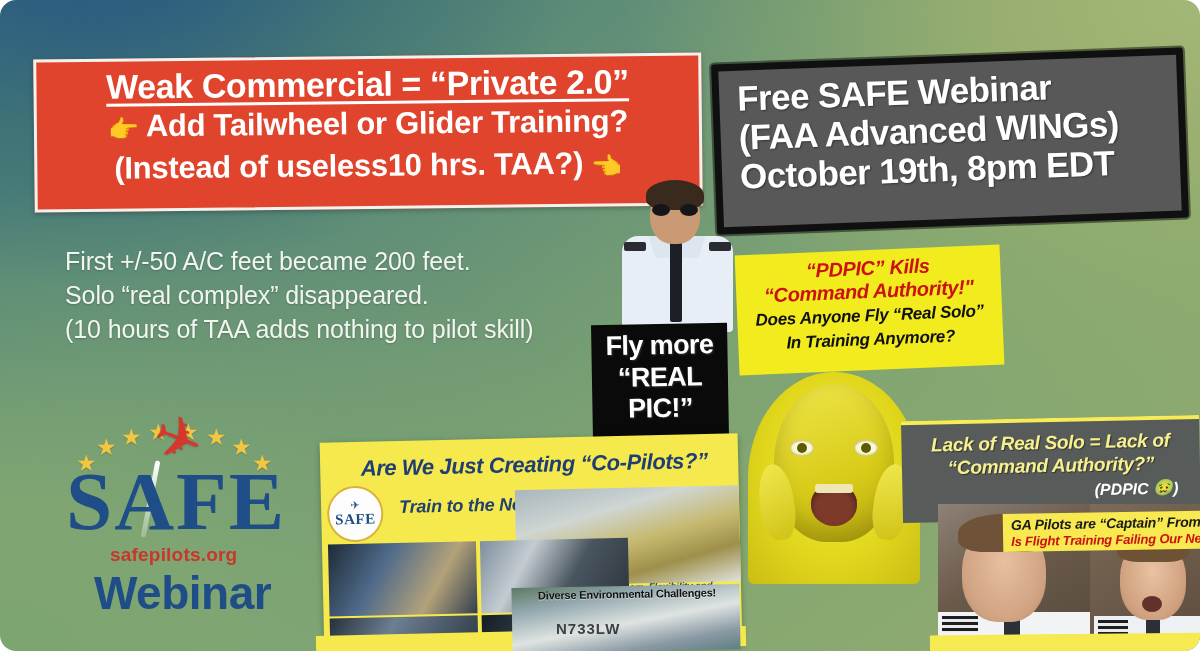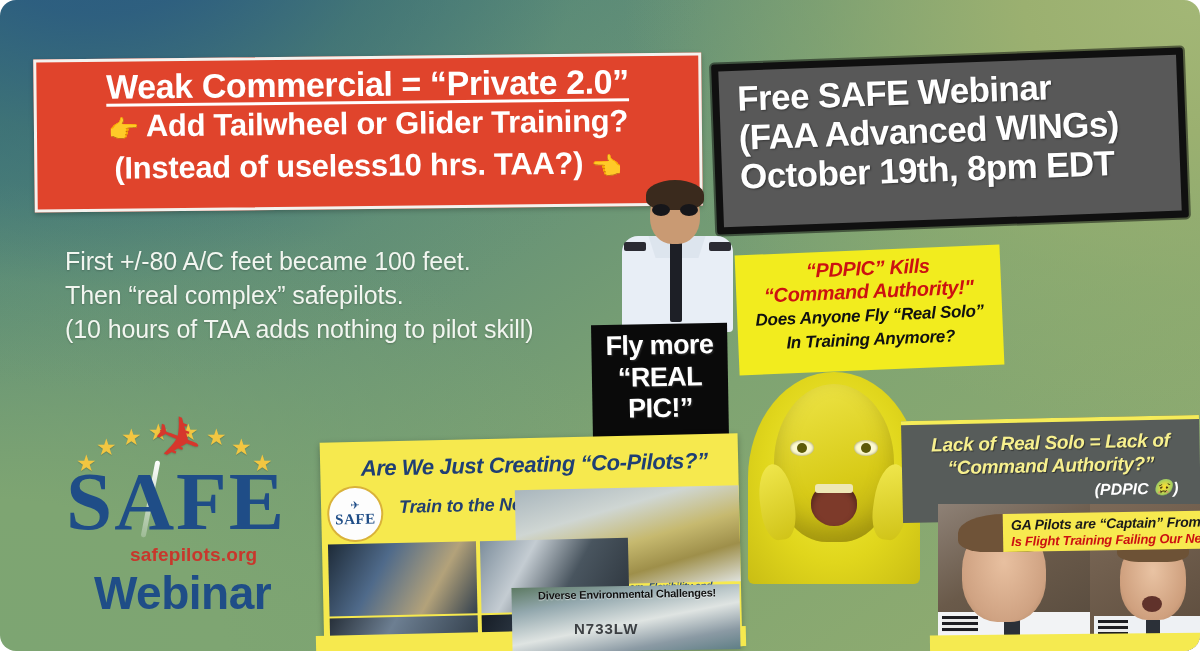--- a/index.html
+++ b/index.html
@@ -102,21 +102,20 @@
     position: absolute; left: 0; top: 42px;
     width: 250px;
     font-family: "Liberation Serif", serif;
     font-size: 83px; font-weight: bold; color: #1f4d87;
     letter-spacing: 2px; line-height: 1;
   }
   .safe-url {
     position: absolute; left: 44px; top: 126px;
     font-size: 19px; font-weight: bold; color: #c8372c;
     letter-spacing: 0.2px;
-    margin-left: 20px;
   }
   .safe-webinar {
     position: absolute; left: 28px; top: 148px;
     font-size: 46px; color: #1f4d87; font-weight: bold;
     letter-spacing: -0.5px;
   }
 
   
   .pilot-cut { position: absolute; left: 620px; top: 180px; width: 115px; height: 150px; }
   .pc-head {
@@ -280,21 +279,21 @@
     overflow: hidden;
     transform: rotate(-1deg);
   }
   .float-cap {
     position: absolute; left: 516px; top: 588px; width: 222px;
     color: #111; font-weight: bold; font-size: 11px; text-align: center;
     letter-spacing: -0.2px; transform: rotate(-1deg);
     text-shadow: 0 1px 1px rgba(255,255,255,0.6);
   }
   .float-tail {
-    position: absolute; left: 574px; top: 620px;
+    position: absolute; left: 556px; top: 620px;
     color: #23262a; font-weight: bold; font-size: 15px; letter-spacing: 1px;
     font-family: "Liberation Sans", sans-serif; opacity: 0.85;
   }
 
   
   .solo-box {
     position: absolute; left: 902px; top: 418px;
     width: 298px; height: 102px;
     background: #575c5a;
     border-top: 4px solid #f5ec58;
@@ -392,22 +391,22 @@
     </div>
   </div>
 
   <div class="black-box">
     <div class="bl">Free SAFE Webinar</div>
     <div class="bl">(FAA Advanced WINGs)</div>
     <div class="bl">October 19th, 8pm EDT</div>
   </div>
 
   <div class="body-text">
-    <div class="line">First +/-80 A/C feet became 100 feet.</div>
-    <div class="line">Then “real complex” safepilots.</div>
+    <div class="line">First +/-50 A/C feet became 200 feet.</div>
+    <div class="line">Solo “real complex” disappeared.</div>
     <div class="line">(10 hours of TAA adds nothing to pilot skill)</div>
   </div>
 
   <div class="safe-logo">
     <div class="stars-arc">
       <span class="star" style="left:10px;  top:34px;">★</span>
       <span class="star" style="left:30px;  top:18px;">★</span>
       <span class="star" style="left:55px;  top:8px;">★</span>
       <span class="star" style="left:82px;  top:3px;">★</span>
       <span class="star" style="left:112px; top:3px;">★</span>

